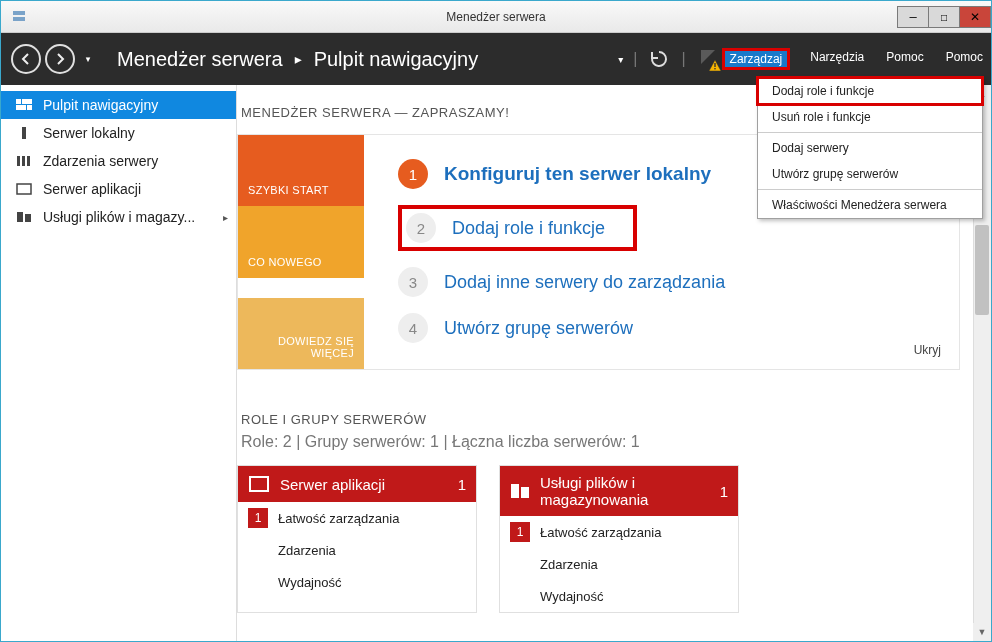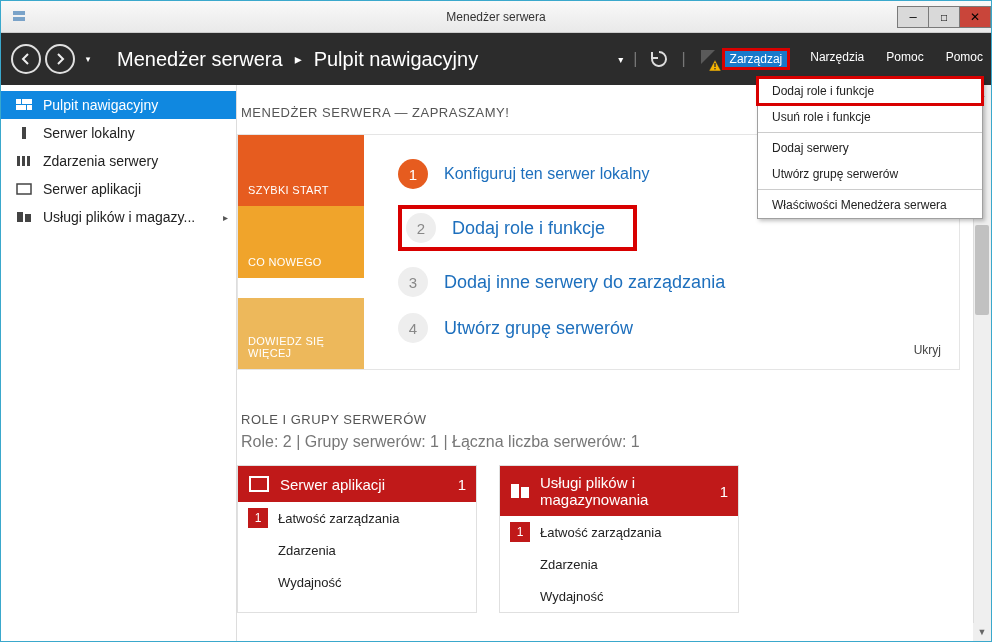--- a/index.html
+++ b/index.html
@@ -40,32 +40,32 @@
 .sb-icon { width:18px; height:14px; display:flex; align-items:center; justify-content:center; }
 .sb-chevron { position:absolute; right:8px; font-size:10px; color:#555;}
 
 .main { flex:1; background:#fff; overflow-y:auto; padding:0 31px 0 0; position:relative; }
 .main-inner { padding-left:0; }
 
 .section-title { font-size:13px; color:#555; letter-spacing:.5px; margin:20px 0 14px 0; padding-left:4px; }
 
 .welcome { display:flex; border:1px solid #e5e5e5; background:#fff; }
 .tiles { width:126px; display:flex; flex-direction:column; }
-.tile { flex:1; display:flex; align-items:flex-end; padding:10px; font-size:11px; color:#fff; letter-spacing:.3px;}
+.tile { flex:1; display:flex; align-items:flex-end; padding:10px; font-size:11px; color:#fff; letter-spacing:.3px;text-align:right;}
 .tile.orange { background:#e65c1f; }
 .tile.amber1 { background:#f0a42b; }
 .tile.amber2 { background:#edb85b;margin-top:20px; }
 
 .steps { flex:1; padding:24px 20px 10px 34px; position:relative; }
 .step { display:flex; align-items:center; gap:16px; margin-bottom:16px; font-size:18px; color:#1d6fbd; cursor:pointer;}
 .step .circle { width:30px; height:30px; border-radius:50%; display:flex; align-items:center; justify-content:center; font-size:15px; }
 .step .circle.solid { background:#e65c1f; color:#fff; }
 .step .circle.hollow { background:#eee; color:#888; }
 .step.gray { color:#1d6fbd; }
-.step-title { font-size:16px; font-weight:400; }
+.step-title { font-size:19px; font-weight:700; }
 .step-highlight { border:4px solid #d80000; padding:4px 28px 4px 4px; display:inline-flex; }
 .hide-link { position:absolute; right:18px; bottom:12px; font-size:12px; color:#444; cursor:pointer;text-align:right;}
 
 .roles-section { margin-top:42px; }
 .roles-title { font-size:13px; color:#555; letter-spacing:.5px; padding-left:4px; }
 .roles-sub { font-size:16px; color:#777; margin:6px 0 14px 0; padding-left:4px;}
 
 .role-cards { display:flex; gap:22px; }
 .card { width:240px; border:1px solid #e0e0e0; }
 .card-hdr { background:#c01919; color:#fff; display:flex; align-items:center; padding:8px 10px; gap:10px; font-size:15px;}

